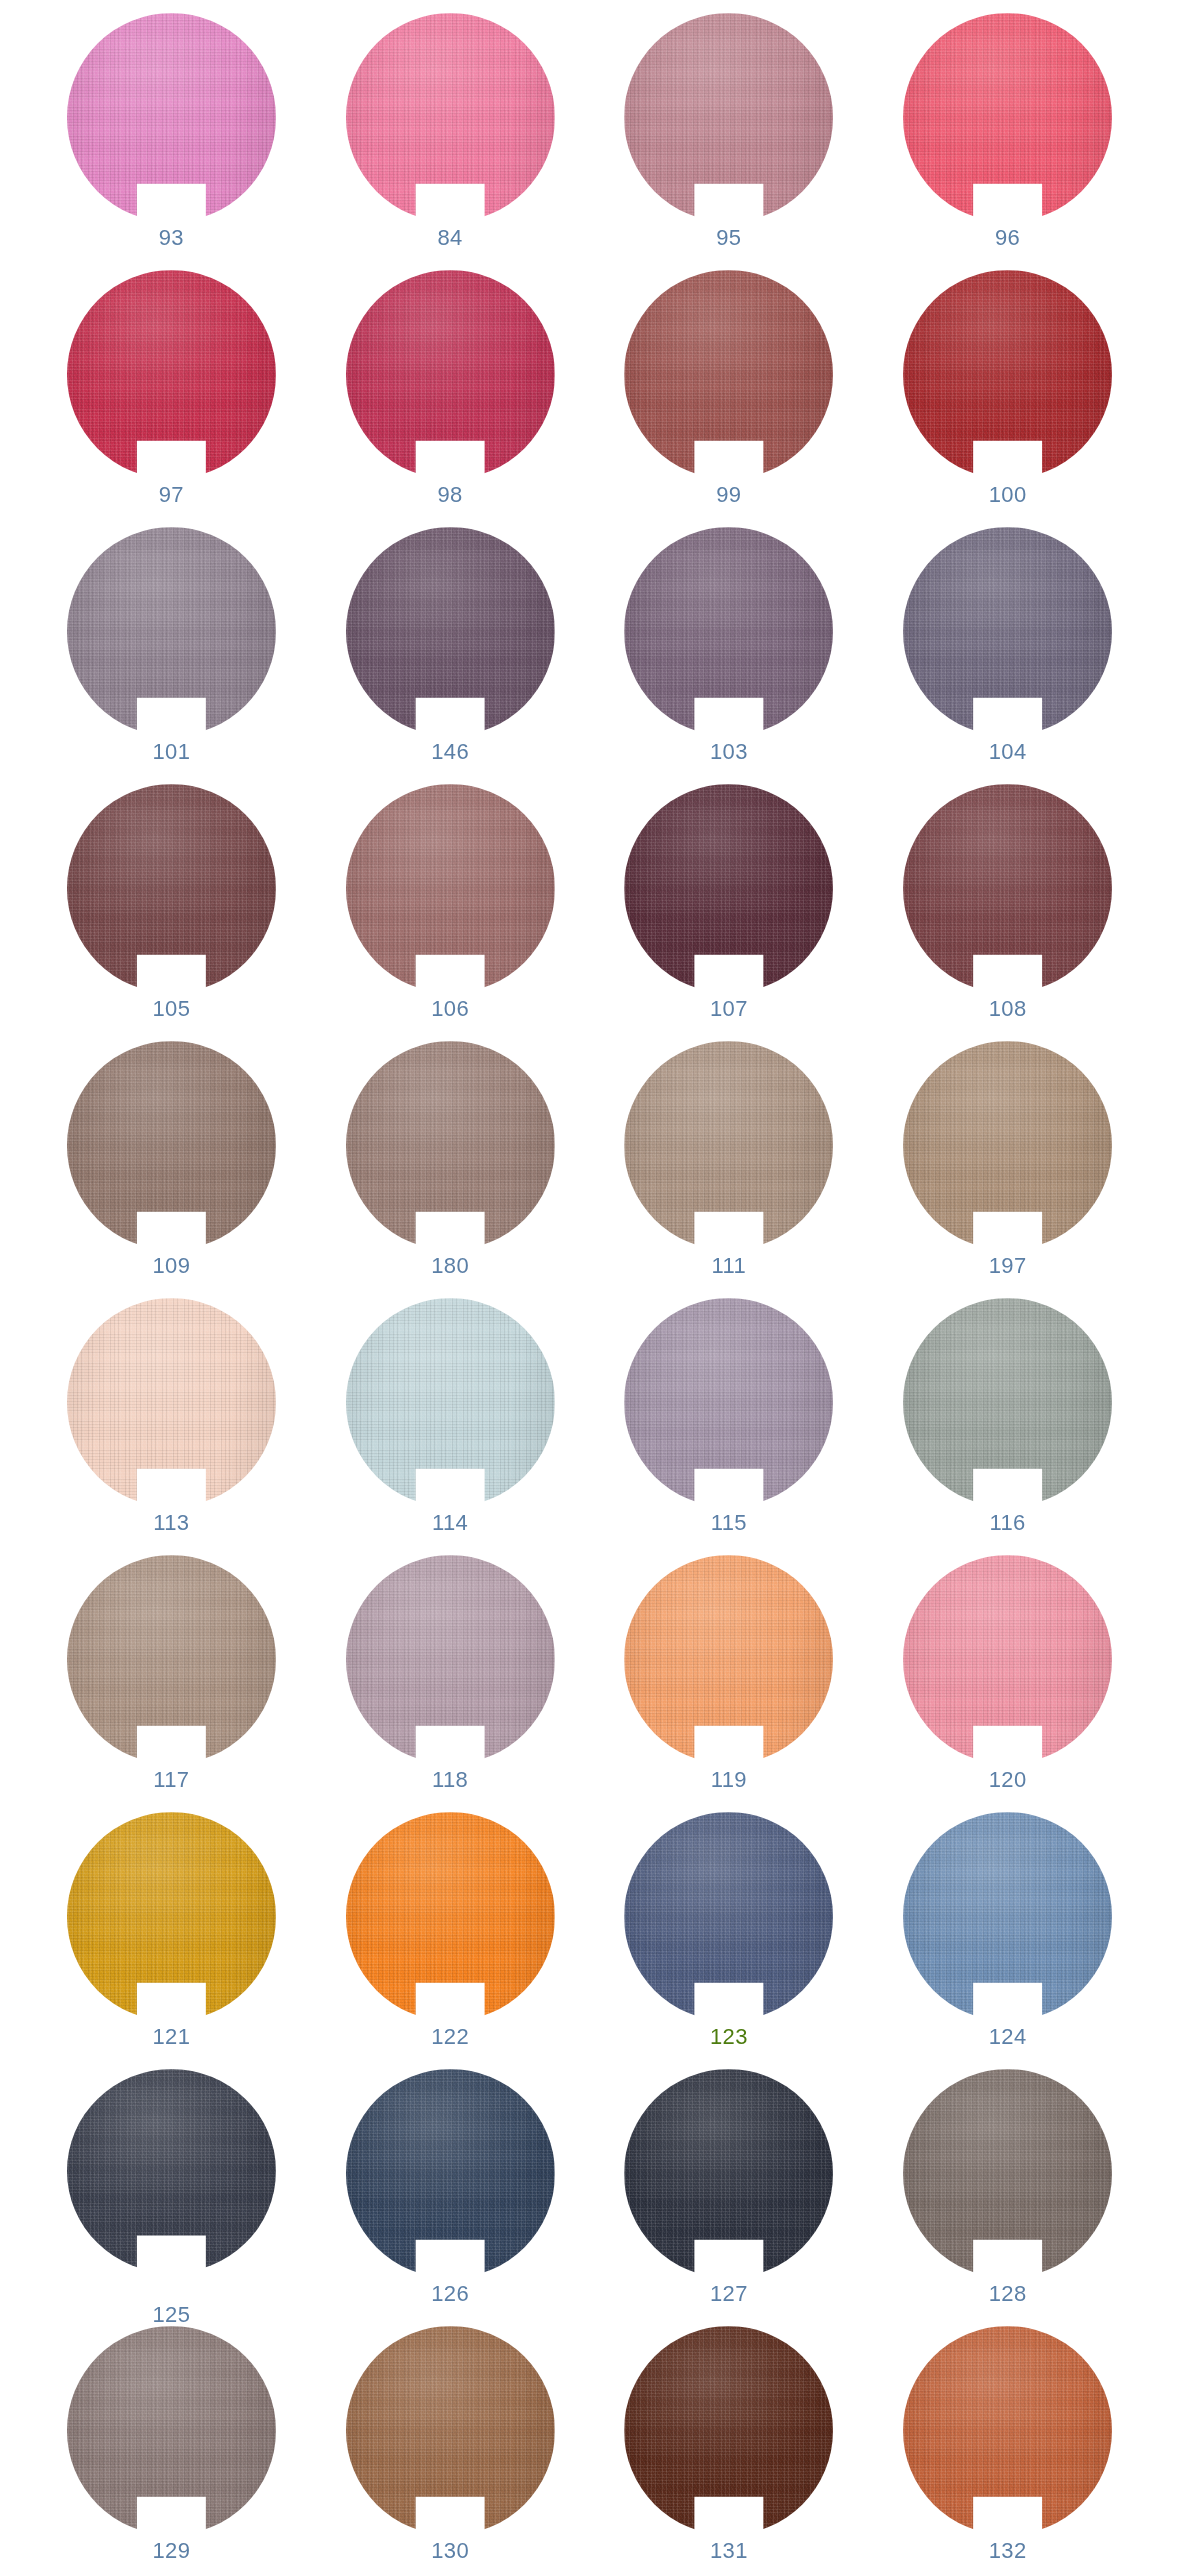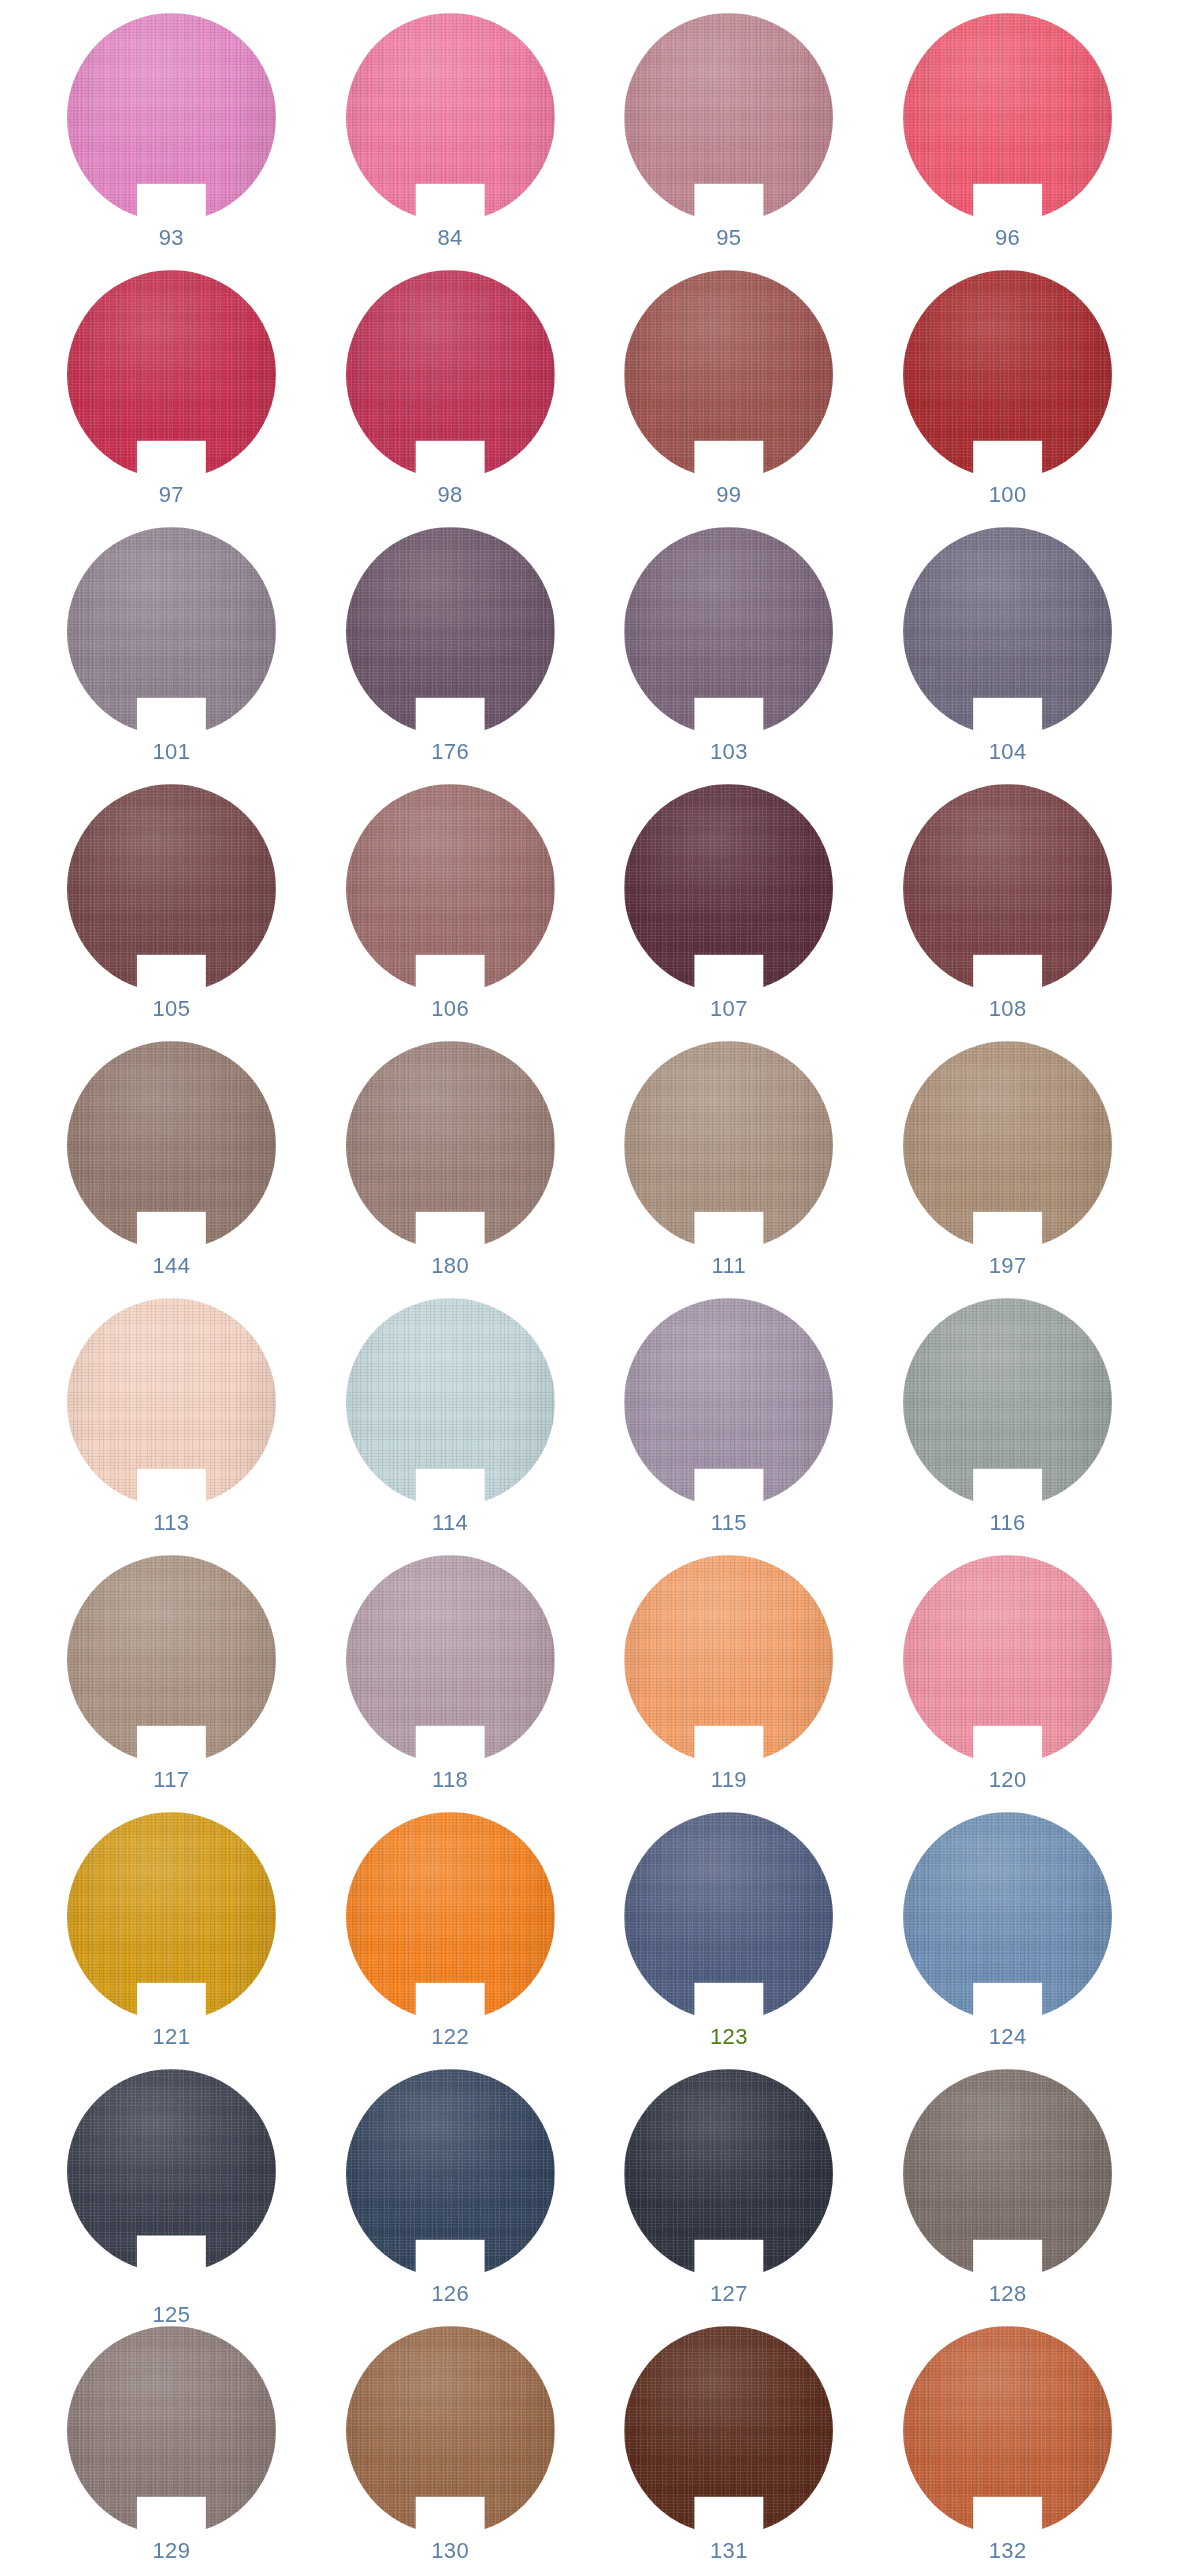--- a/index.html
+++ b/index.html
@@ -191,21 +191,21 @@
       <div class="swatch-cell">
         <div class="chip-wrap">
           <div class="chip" style="background-color: rgb(143, 130, 144);"></div>
         </div>
         <div class="swatch-label" style="color: rgb(91, 127, 166);">101</div>
       </div>
       <div class="swatch-cell">
         <div class="chip-wrap">
           <div class="chip" style="background-color: rgb(107, 85, 105);"></div>
         </div>
-        <div class="swatch-label" style="color: rgb(91, 127, 166);">176</div>
+        <div class="swatch-label" style="color: rgb(91, 127, 166);">146</div>
       </div>
       <div class="swatch-cell">
         <div class="chip-wrap">
           <div class="chip" style="background-color: rgb(122, 101, 123);"></div>
         </div>
         <div class="swatch-label" style="color: rgb(91, 127, 166);">103</div>
       </div>
       <div class="swatch-cell">
         <div class="chip-wrap">
           <div class="chip" style="background-color: rgb(112, 105, 127);"></div>
@@ -233,21 +233,21 @@
       <div class="swatch-cell">
         <div class="chip-wrap">
           <div class="chip" style="background-color: rgb(122, 67, 71);"></div>
         </div>
         <div class="swatch-label" style="color: rgb(91, 127, 166);">108</div>
       </div>
       <div class="swatch-cell">
         <div class="chip-wrap">
           <div class="chip" style="background-color: rgb(147, 121, 110);"></div>
         </div>
-        <div class="swatch-label" style="color: rgb(91, 127, 166);">144</div>
+        <div class="swatch-label" style="color: rgb(91, 127, 166);">109</div>
       </div>
       <div class="swatch-cell">
         <div class="chip-wrap">
           <div class="chip" style="background-color: rgb(155, 128, 119);"></div>
         </div>
         <div class="swatch-label" style="color: rgb(91, 127, 166);">180</div>
       </div>
       <div class="swatch-cell">
         <div class="chip-wrap">
           <div class="chip" style="background-color: rgb(171, 147, 130);"></div>

